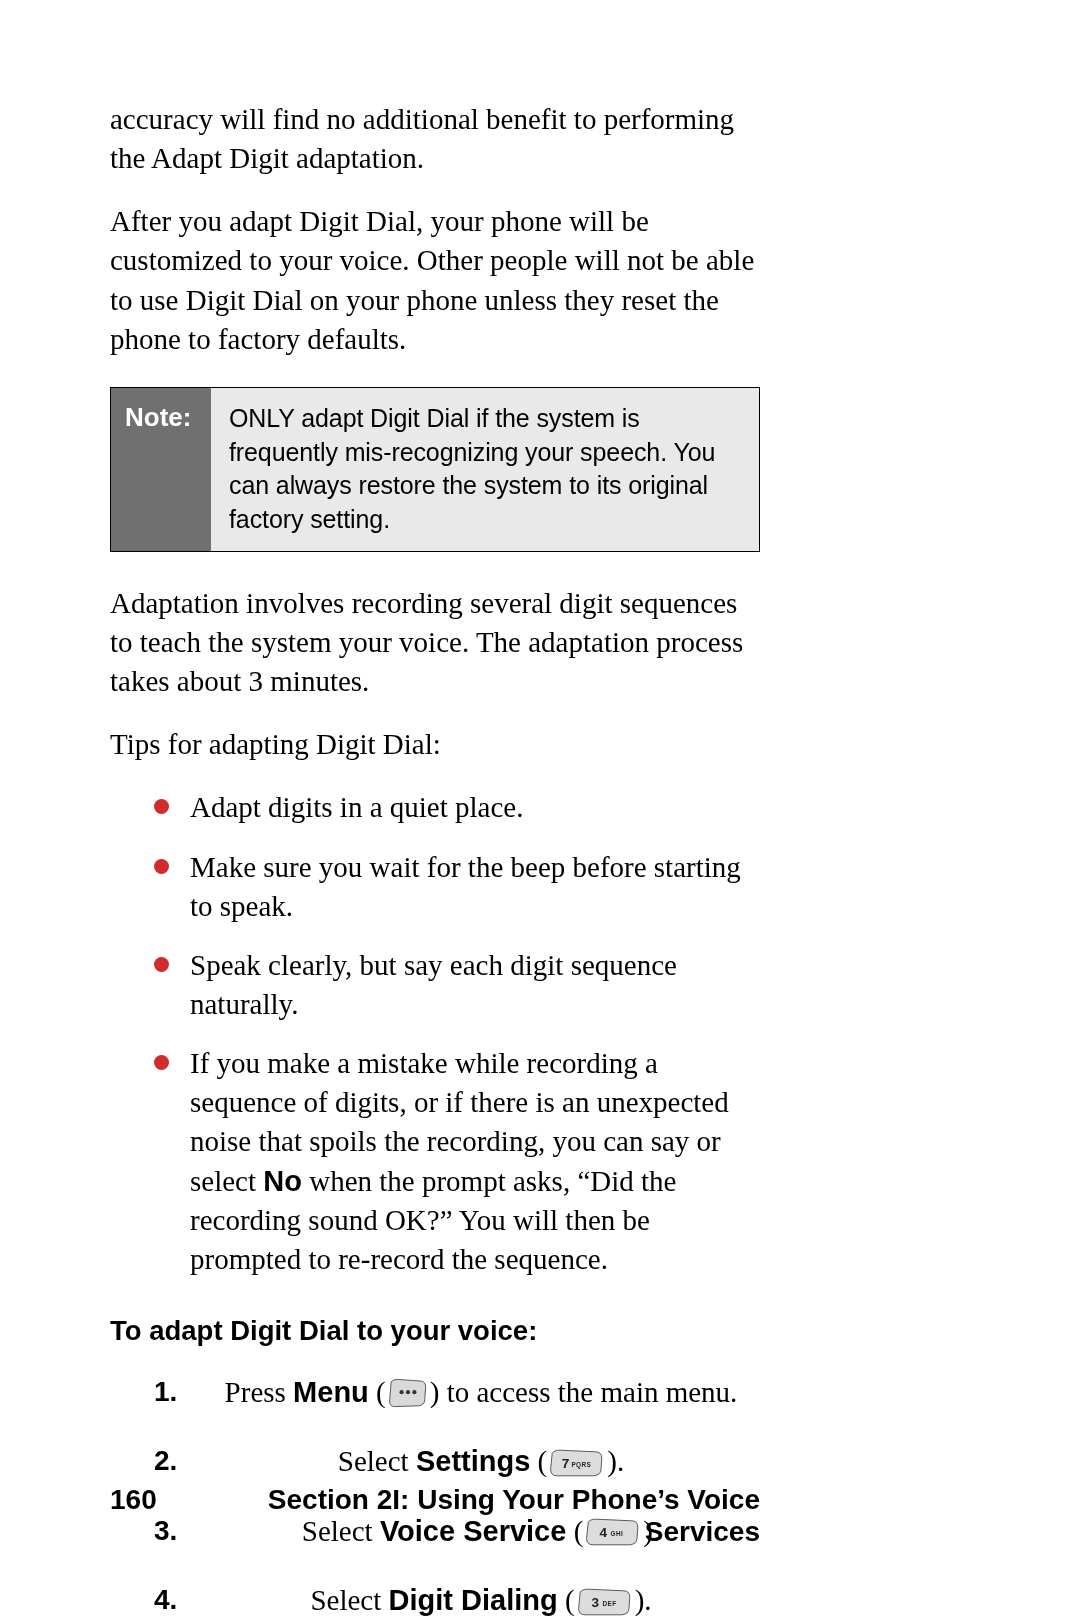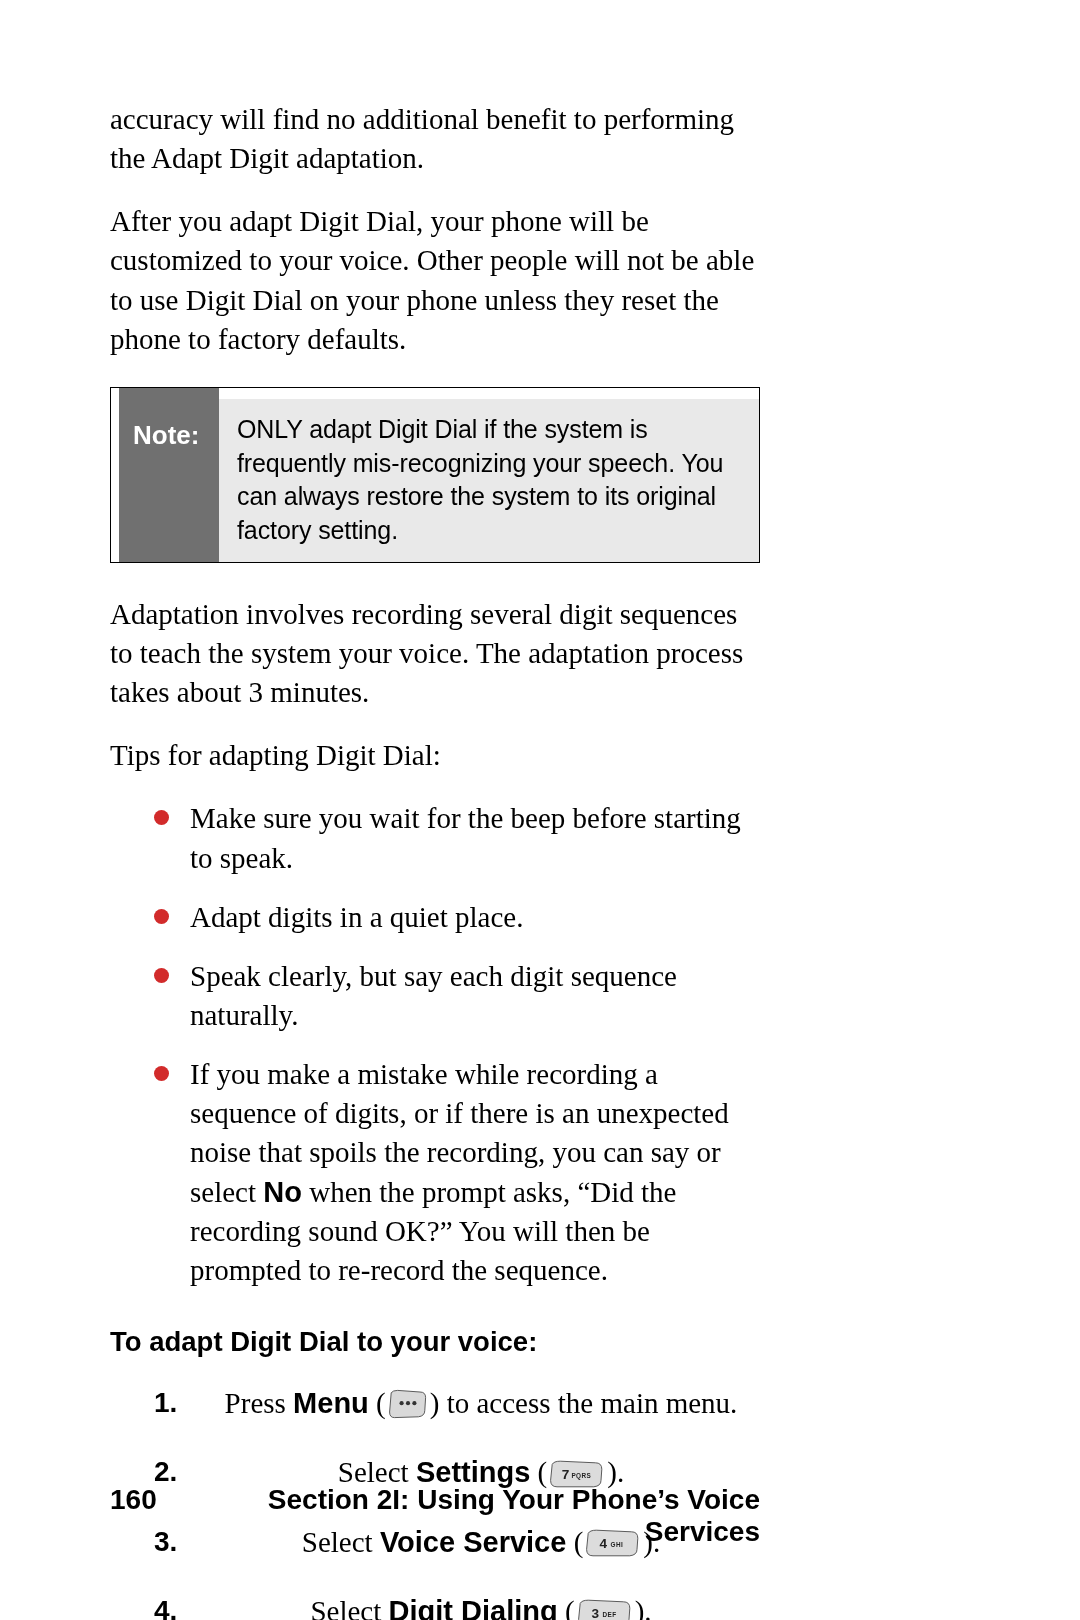--- a/index.html
+++ b/index.html
@@ -29,36 +29,34 @@
     display: flex;
     border: 1px solid #000;
     margin: 28px 0 32px 0;
   }
   .note-label {
     background: #707070;
     color: #ffffff;
     font-family: "Helvetica Neue", Helvetica, Arial, sans-serif;
     font-weight: 700;
     font-size: 26px;
-    padding: 32px 14px 14px 14px;
+    padding: 14px 14px 14px 14px;
     display: flex;
     align-items: flex-start;
     flex: 0 0 auto;
     min-width: 72px;
-    margin-left: 8px;
   }
   .note-body {
     background: #e9e9e9;
     flex: 1 1 auto;
     font-family: "Helvetica Neue", Helvetica, Arial, sans-serif;
     font-size: 25px;
     line-height: 1.35;
     padding: 14px 18px 14px 18px;
     letter-spacing: -0.1px;
-    margin-top: 11px;
   }
   
   ul.tips {
     list-style: none;
     padding: 0 0 0 44px;
     margin: 0 0 20px 0;
   }
   ul.tips li {
     font-size: 29px;
     line-height: 1.35;
@@ -147,22 +145,22 @@
   <div class="notebox">
     <div class="note-label">Note:</div>
     <div class="note-body">ONLY adapt Digit Dial if the system is frequently mis-recognizing your speech. You can always restore the system to its original factory setting.</div>
   </div>
 
   <p class="bodytext">Adaptation involves recording several digit sequences to teach the system your voice. The adaptation process takes about 3 minutes.</p>
 
   <p class="bodytext">Tips for adapting Digit Dial:</p>
 
   <ul class="tips">
+    <li>Adapt digits in a quiet place.</li>
     <li>Make sure you wait for the beep before starting to speak.</li>
-    <li>Adapt digits in a quiet place.</li>
     <li>Speak clearly, but say each digit sequence naturally.</li>
     <li>
       <span>If you make a mistake while recording a sequence of digits, or if there is an unexpected noise that spoils the recording, you can say or select </span><span class="heavy">No</span><span> when the prompt asks, “Did the recording sound OK?” You will then be prompted to re-record the sequence.</span>
     </li>
   </ul>
 
   <p class="subhead">To adapt Digit Dial to your voice:</p>
 
   <ol class="steps">
     <li>

